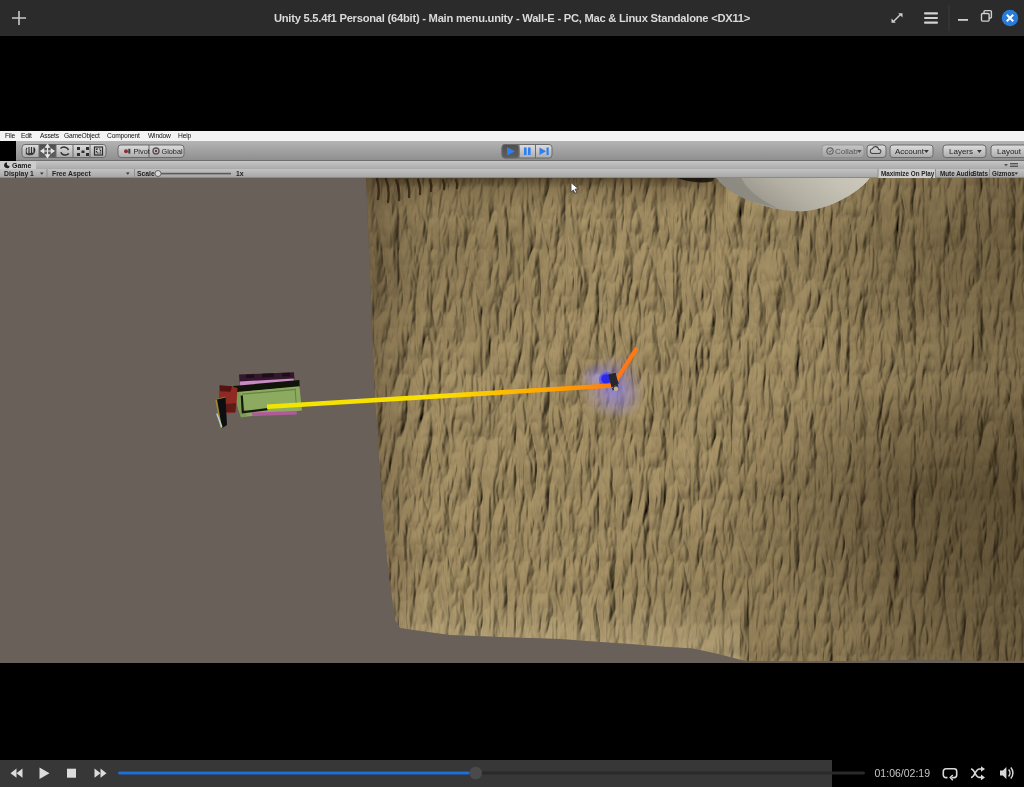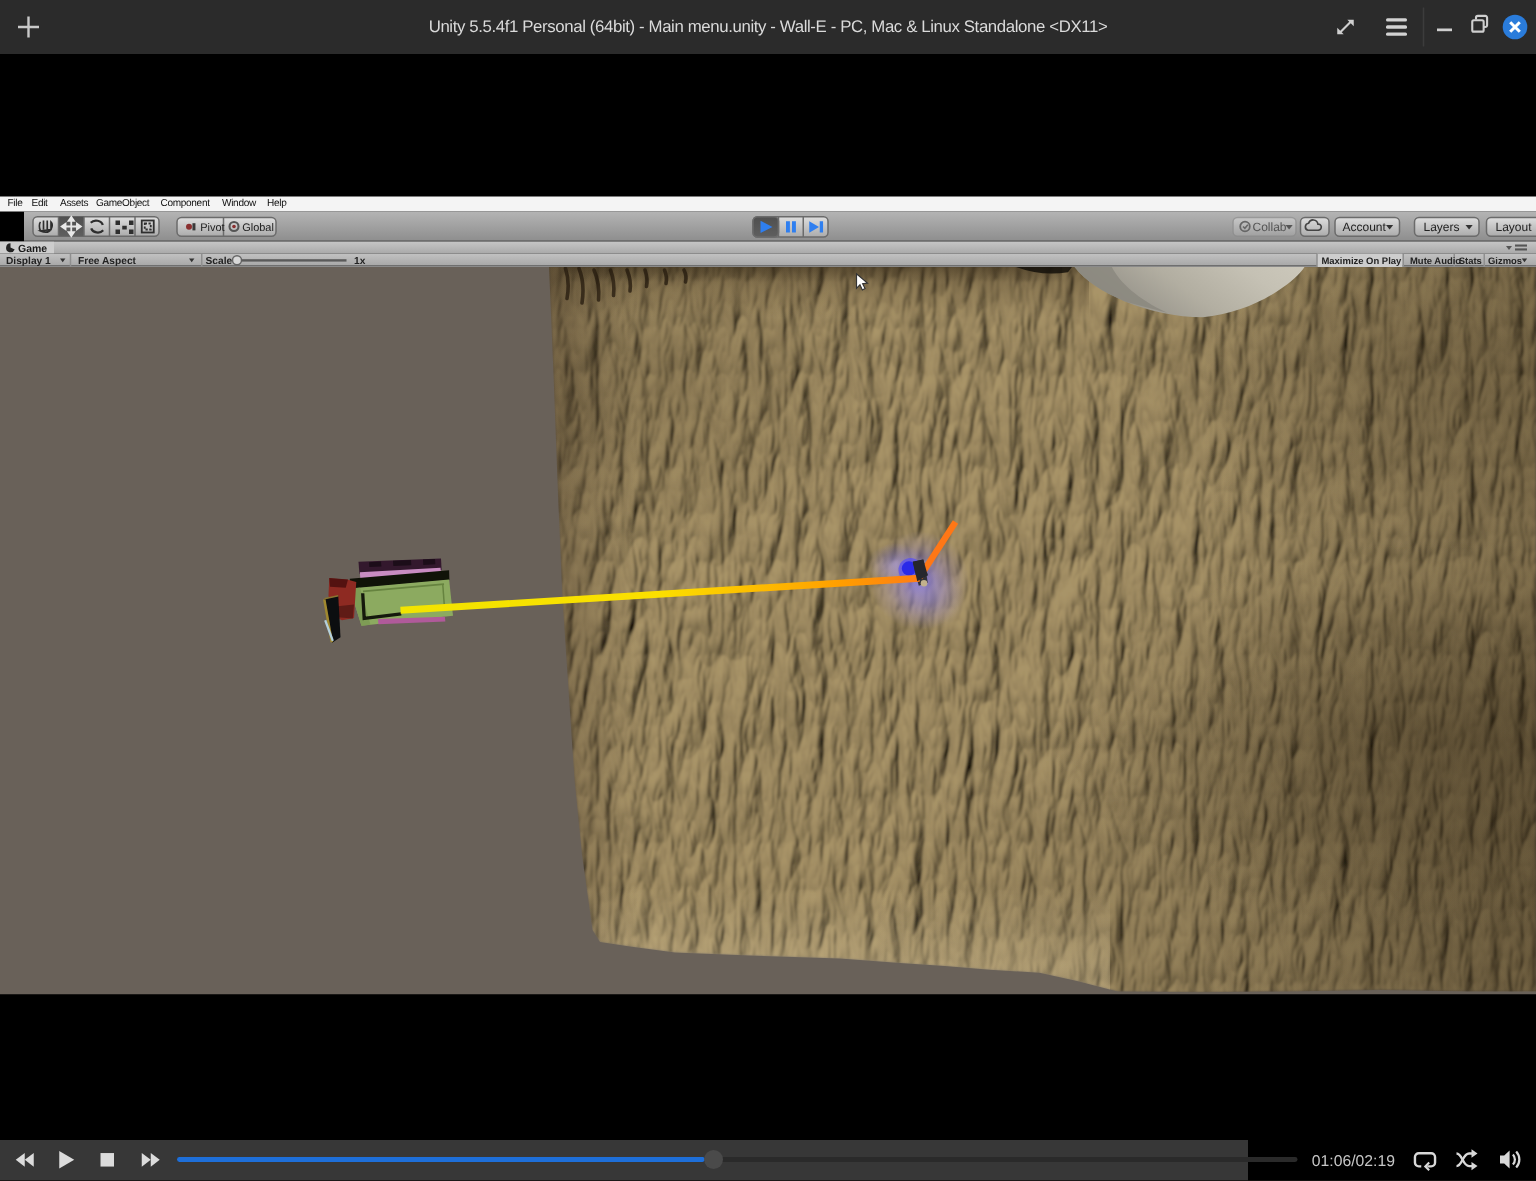--- a/index.html
+++ b/index.html
@@ -1,20 +1,20 @@
 <!DOCTYPE html>
 <html><head><meta charset="utf-8"><style>
 *{margin:0;padding:0;box-sizing:border-box}
 html,body{width:1024px;height:787px;overflow:hidden;background:#000;font-family:"Liberation Sans",sans-serif}
 .abs{position:absolute}
 svg{display:block}
 #stage{position:relative;width:1024px;height:787px;background:#000}
 
 #titlebar{left:0;top:0;width:1024px;height:36px;background:#2b2b2b}
-#title{left:0;top:0;width:1024px;height:36px;line-height:36px;text-align:center;color:#dadada;font-size:11.2px;font-weight:normal;letter-spacing:-0.25px}
+#title{left:0;top:0;width:1024px;height:36px;line-height:36px;text-align:center;color:#dadada;font-size:11.2px;font-weight:bold;letter-spacing:-0.25px}
 
 #menubar{left:0;top:131px;width:1024px;height:10px;background:#f4f4f4;color:#111;font-size:6.7px;letter-spacing:-0.2px}
 #menubar span{position:absolute;top:1px}
 #toolbar{left:16px;top:141px;width:1024px;height:20px;background:linear-gradient(#b4b4b4,#8f8f8f);border-bottom:1px solid #6e6e6e}
 #tabbar{left:0;top:161px;width:1024px;height:8px;background:linear-gradient(#c6c6c6,#a9a9a9)}
 #gamebar{left:0;top:169px;width:1024px;height:9px;background:linear-gradient(#c2c2c2,#a8a8a8);border-bottom:1px solid #8a8a8a}
 
 #playerbar{left:0;top:760px;width:832px;height:27px;background:#373737}
 </style></head>
 <body>

